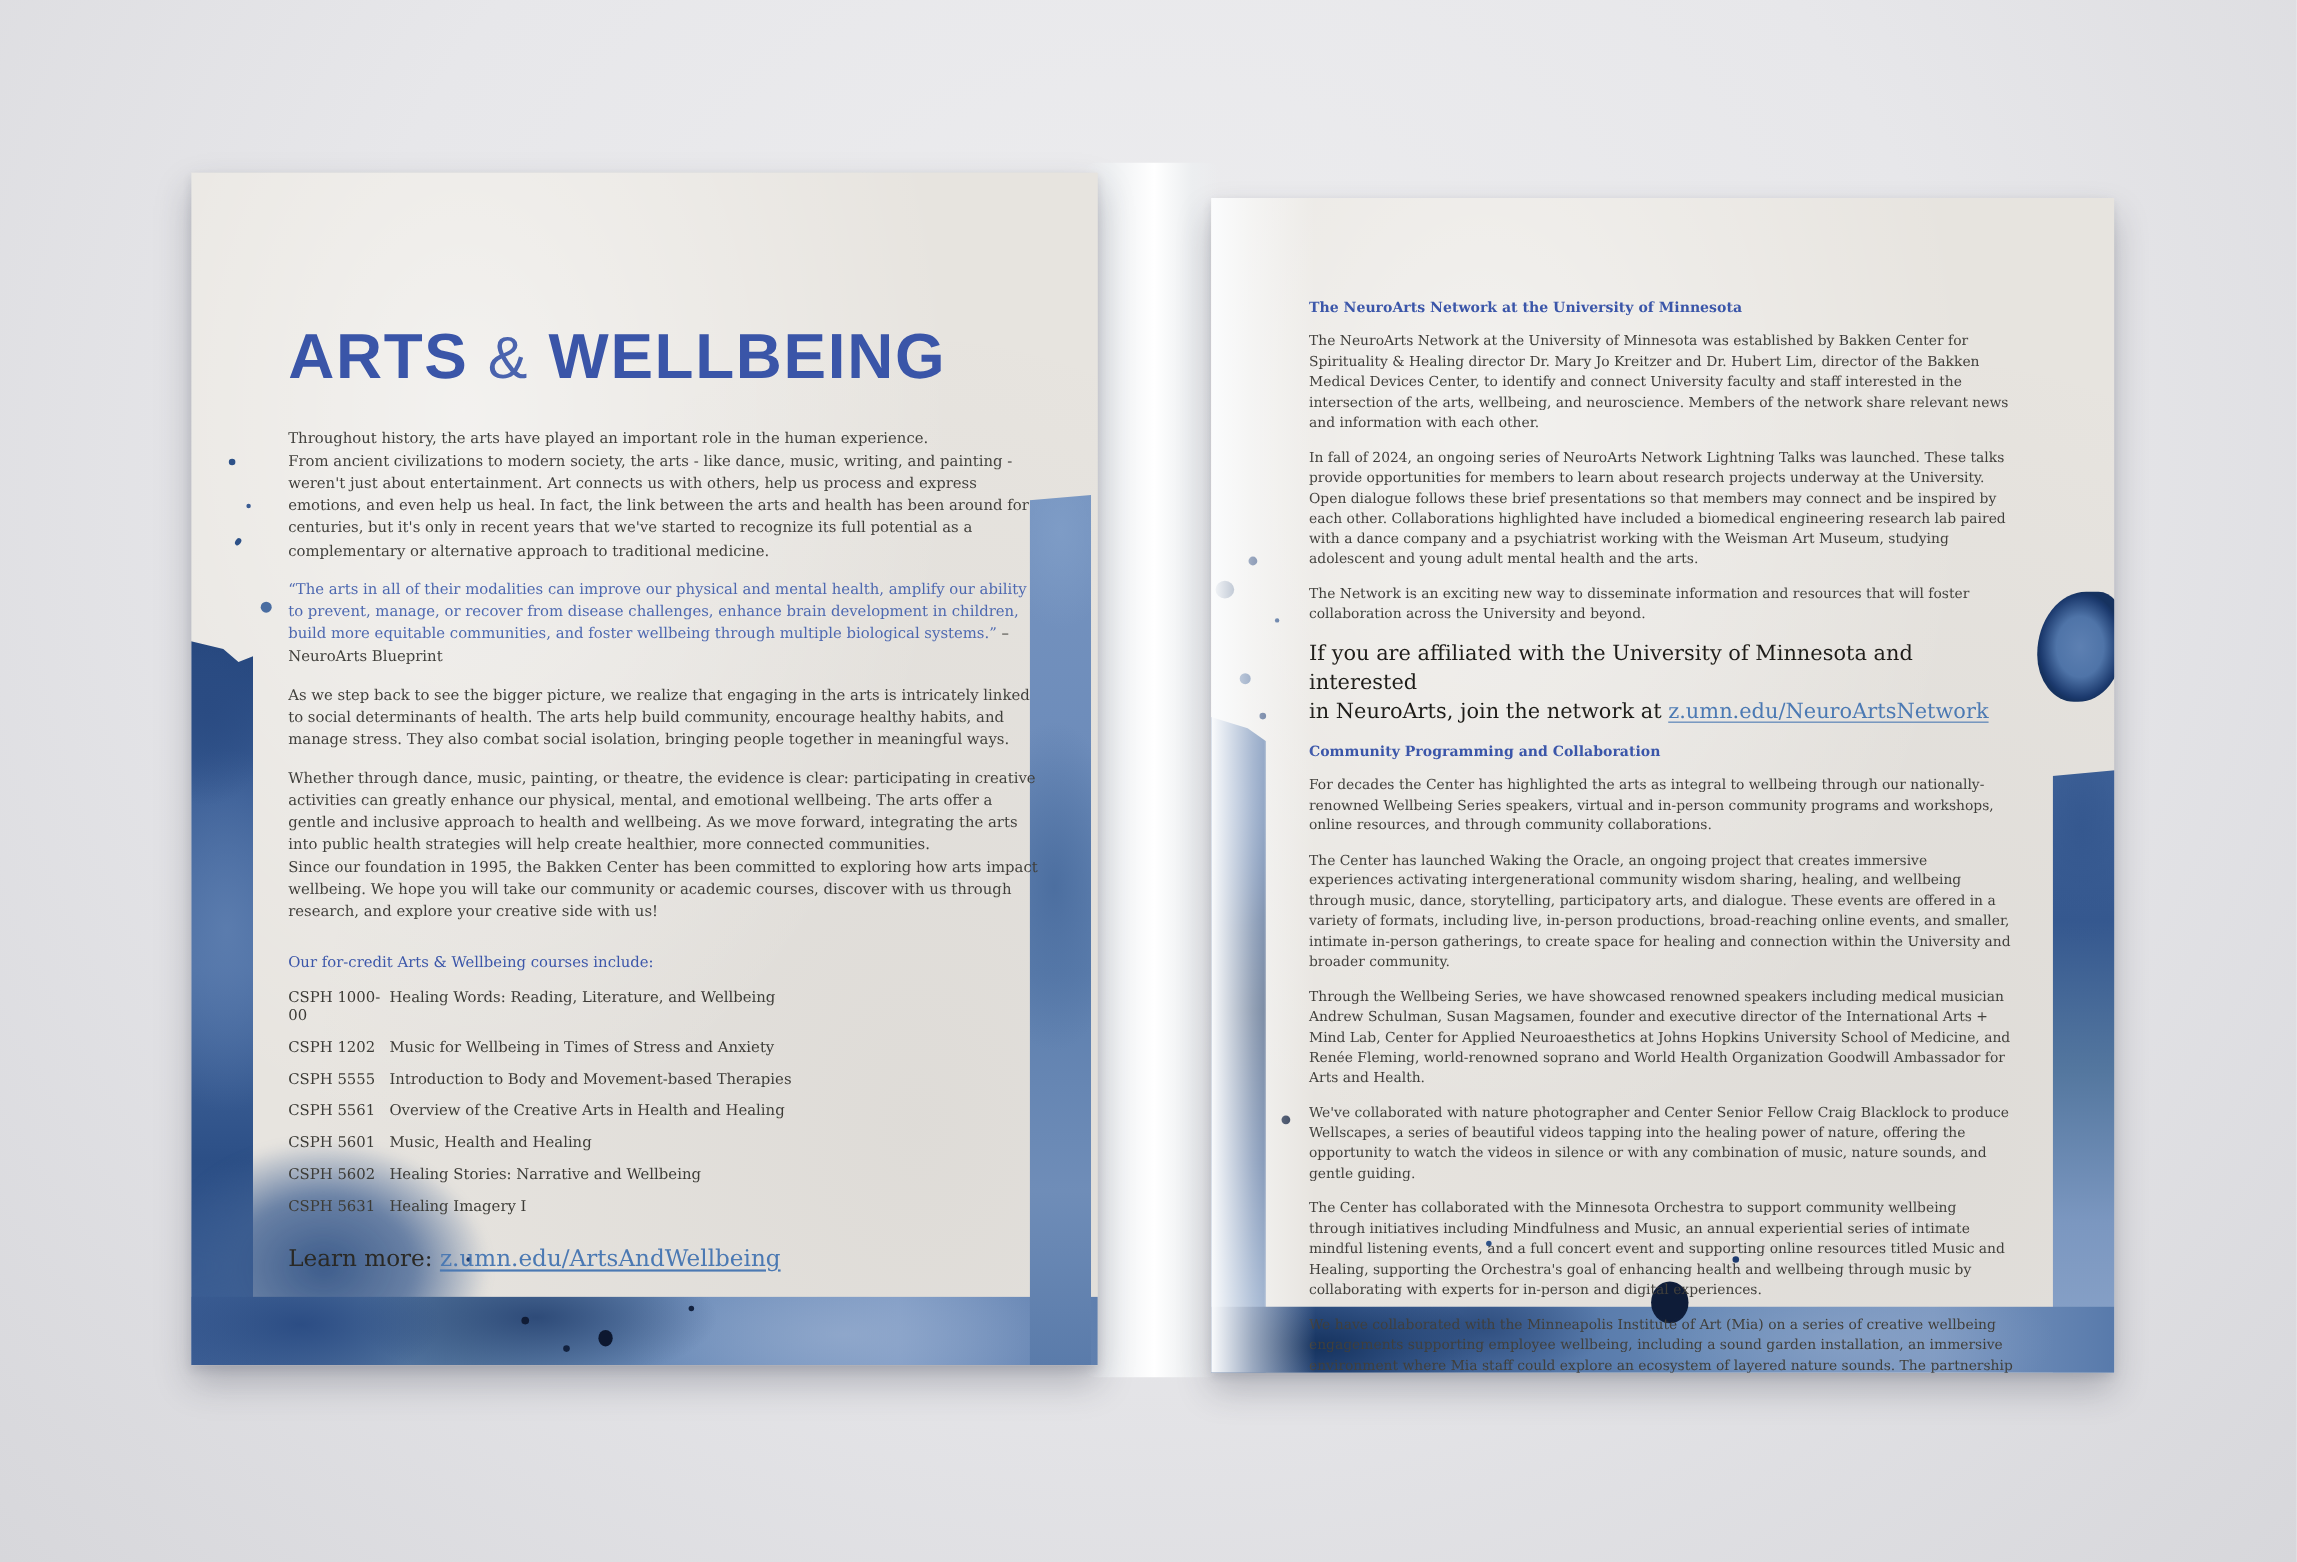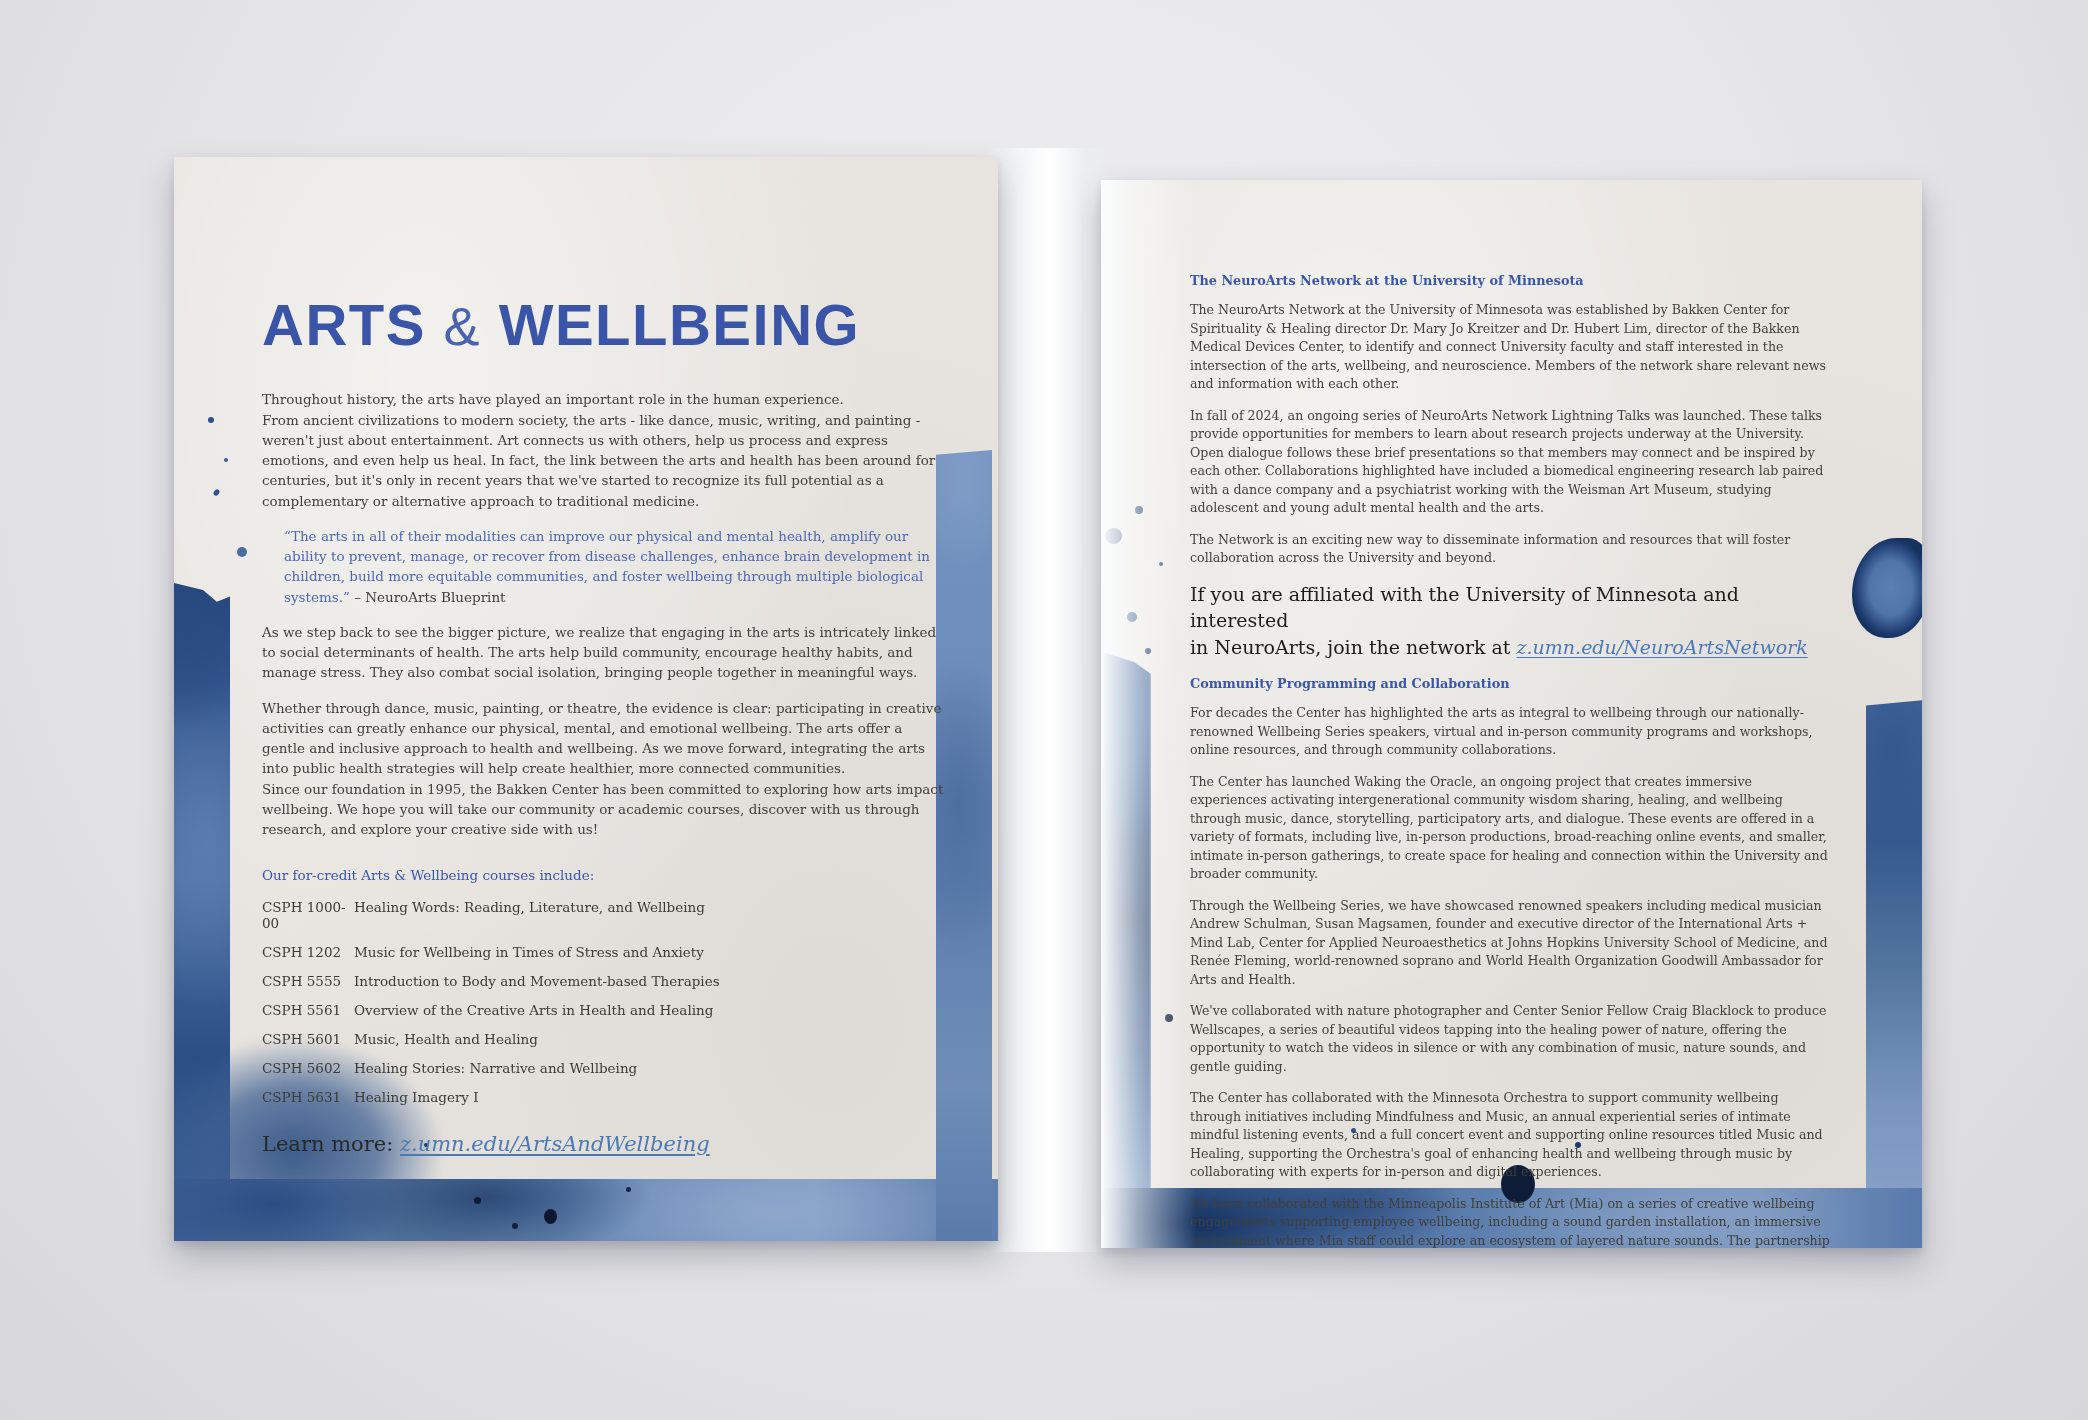--- a/index.html
+++ b/index.html
@@ -96,26 +96,26 @@
   
   .lp-content{position:relative;z-index:3;padding:138px 52px 0 88px;}
   .title{
     font-family:"Liberation Sans", sans-serif;font-weight:bold;
     font-size:58px;line-height:1.04;letter-spacing:1.5px;color:#3a55a8;white-space:nowrap;
   }
   .title .amp{font-weight:400;font-size:54px;color:#4a63ae;}
   .subtitle{font-size:33px;color:#26251f;margin-top:6px;}
   .lp-body{margin-top:34px;}
   p.bp{font-size:13.5px;line-height:1.5;color:#403f3b;margin:0 0 15px 0;white-space:pre-line;}
-  p.quote{color:#4d68b0;margin-left:22px;}
+  p.quote{color:#4d68b0;}
   p.quote .attr{color:#3f3e3a;}
   .courses-heading{font-size:13.5px;font-weight:normal;color:#3b56a9;margin:28px 0 16px 0;}
   .courses{display:grid;grid-template-columns:92px 1fr;row-gap:13px;font-size:13.5px;color:#3c3b36;}
   .learn-more{margin-top:27px;font-size:21px;color:#2a2925;}
-  .learn-more a, .cta a{color:#4b79b3;text-decoration:underline;text-underline-offset:3px;cursor:pointer;font-style:italic;}
+  .learn-more a, .cta a{color:#4b79b3;text-decoration:underline;text-underline-offset:3px;cursor:pointer;}
   .logo{
     position:absolute;z-index:3;left:571px;top:910px;width:182px;color:#4c58a0;
     font-family:"Liberation Serif", serif;
   }
   .logo-l1{font-size:14.5px;letter-spacing:0.2px;}
   .logo-l2{font-family:"Liberation Sans", sans-serif;font-weight:bold;font-size:14px;letter-spacing:0.4px;margin-top:1px;}
   .logo-div{border:0;border-top:1.4px solid #4c58a0;margin:7px 0 6px 0;width:158px;}
   .logo-l3{font-size:13.5px;font-variant:small-caps;letter-spacing:1.1px;}
 
   

